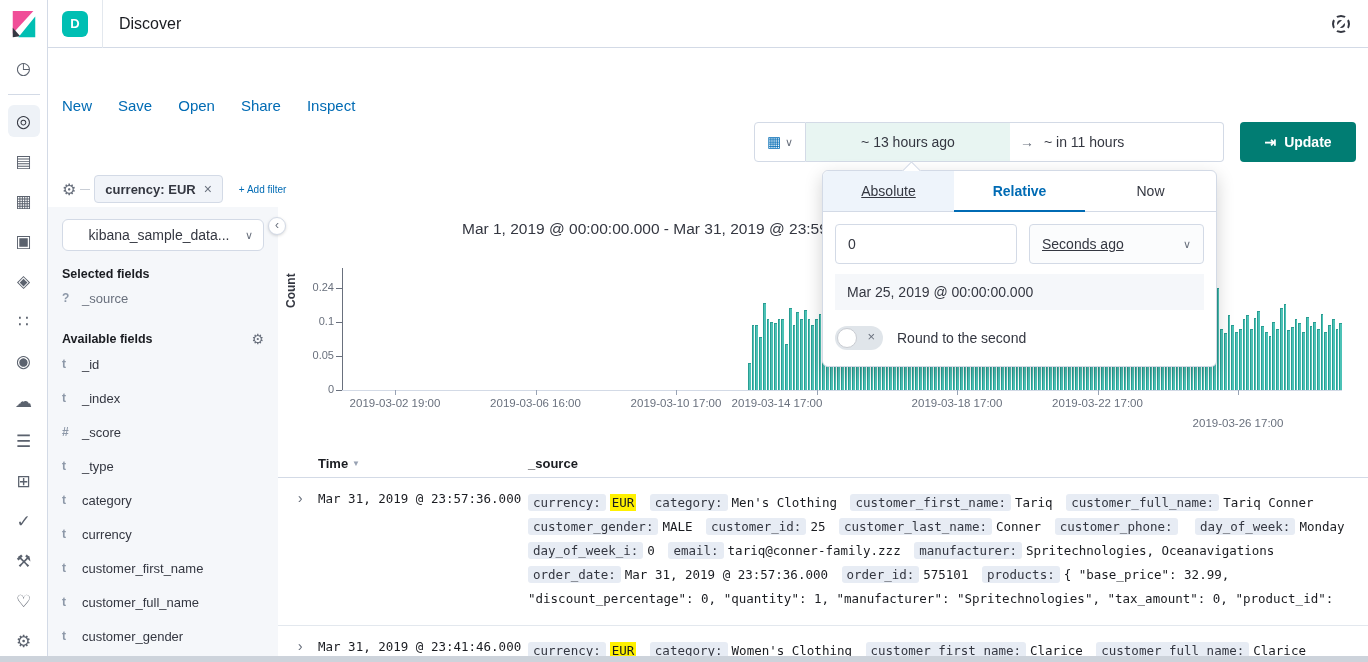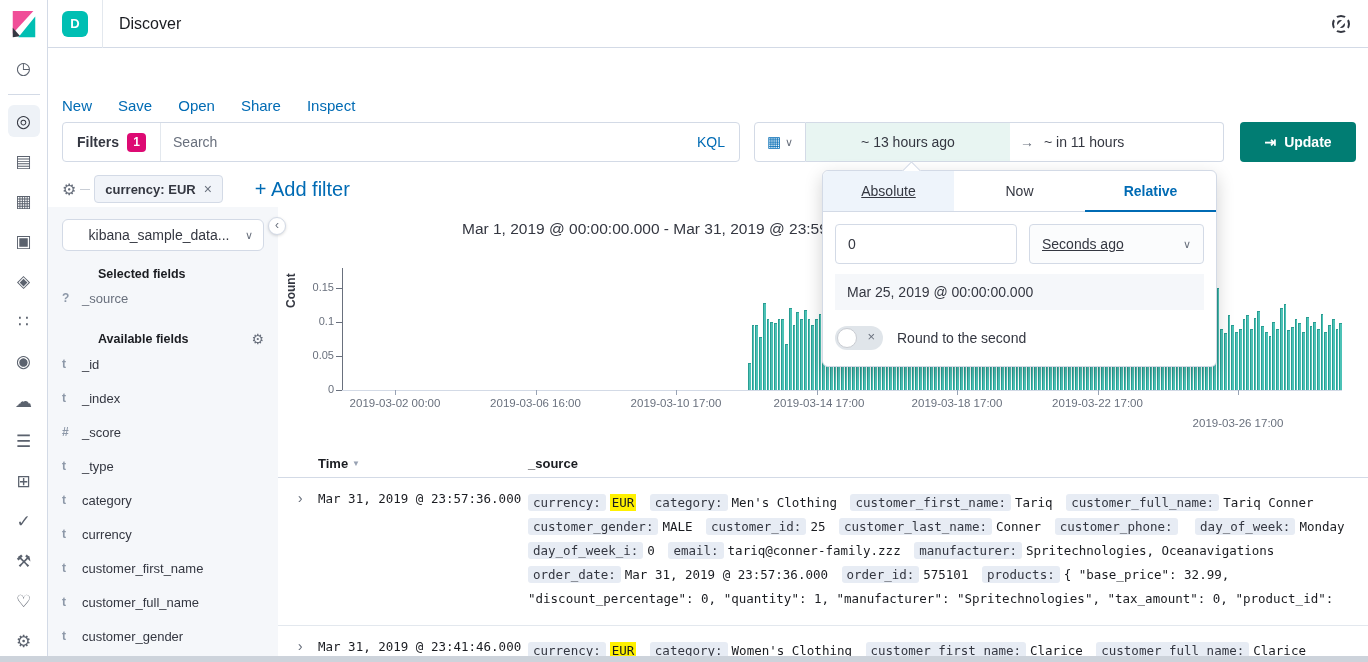--- a/index.html
+++ b/index.html
@@ -44,27 +44,27 @@
   .date-from { width:204px; height:38px; background:#e8f5f2; display:flex; align-items:center; justify-content:center; cursor:pointer; }
   .date-arrow { margin:0 10px; color:#69707d; }
   .date-to { cursor:pointer; }
   .updatebtn { position:absolute; left:1240px; top:122px; width:116px; height:40px; background:#017d73; border-radius:4px; color:#fff; font-size:14px; font-weight:600; display:flex; align-items:center; justify-content:center; gap:8px; cursor:pointer; }
   
   .filterrow { position:absolute; left:62px; top:174px; height:30px; display:flex; align-items:center; }
   .gear-btn { font-size:16px; color:#69707d; cursor:pointer; }
   .filter-connector { width:10px; height:1px; background:#c9ced6; margin:0 4px; }
   .filter-pill { display:flex; align-items:center; gap:8px; background:#f1f4f9; border:1px solid #d3dae6; border-radius:4px; height:28px; padding:0 10px; font-size:13px; font-weight:600; color:#343741; cursor:pointer; }
   .filter-pill .x { color:#69707d; font-weight:normal; font-size:14px; cursor:pointer; }
-  .add-filter { margin-left:32px; color:#006bb4; font-size:20px; cursor:pointer; }
+  .add-filter { margin-left:16px; color:#006bb4; font-size:10px; cursor:pointer; }
   
   .sidebar { position:absolute; left:48px; top:207px; width:230px; height:450px; background:#f5f7fa; padding:12px 14px 0 14px; }
   .index-select { height:32px; background:#fff; border:1px solid #d3dae6; border-radius:6px; display:flex; align-items:center; font-size:14px; padding:0 10px; color:#343741; cursor:pointer; }
   .index-select .lbl { flex:1; white-space:nowrap; overflow:hidden;text-align:center; }
   .index-select .chev { color:#69707d; font-size:11px; }
-  .side-heading { display:flex; align-items:center; margin-top:16px; font-size:12.5px; font-weight:bold; color:#1a1c21;margin-left:36px; }
+  .side-heading { display:flex; align-items:center; margin-top:16px; font-size:12.5px; font-weight:bold; color:#1a1c21; }
   .side-heading .sp { flex:1; }
   .side-heading .gear { font-size:14px; color:#69707d; font-weight:normal; cursor:pointer; }
   .field-list .field { display:flex; align-items:center; gap:10px; height:34px; font-size:13px; color:#343741; cursor:pointer; }
   .ftype { width:10px; font-size:12px; font-weight:bold; color:#8d98a8; }
   .fname { color:#343741; }
   .selected .fname { color:#69707d; }
   
   .collapse-btn { position:absolute; left:268px; top:217px; width:18px; height:18px; border-radius:50%; background:#fff; border:1px solid #d3dae6; box-shadow:0 1px 3px rgba(0,0,0,.15); color:#69707d; font-size:12px; line-height:15px; text-align:center; cursor:pointer; z-index:4; }
   .chart-title { position:absolute; left:462px; top:220px; font-size:15.5px; color:#343741; white-space:nowrap; z-index:1; }
   .y-axis-label { position:absolute; left:284px; top:308px; transform:rotate(-90deg); transform-origin:left top; font-size:12px; font-weight:bold; color:#343741; }
@@ -187,28 +187,20 @@
 
 
   <div class="menubar">
       <span class="menu-link">New</span>
       <span class="menu-link">Save</span>
       <span class="menu-link">Open</span>
       <span class="menu-link">Share</span>
       <span class="menu-link">Inspect</span>
     </div>
 
-  <div class="searchbox">
-    <div class="filters-chip">
-      <span>Filters</span>
-      <span class="filters-badge">1</span>
-    </div>
-    <div class="search-placeholder">Search</div>
-    <div class="kql-btn">KQL</div>
-  </div>
   <div class="datebtn">
     <span class="cal">▦</span>
     <span class="chev">∨</span>
   </div>
   <div class="daterange">
     <div class="date-from">~ 13 hours ago</div>
     <div class="date-arrow">→</div>
     <div class="date-to">~ in 11 hours</div>
   </div>
   <div class="updatebtn">
@@ -290,32 +282,32 @@
   <div class="y-axis-label">Count</div>
   <div class="yaxis-line"></div>
   <div class="baseline"></div>
   <div id="yticks">
       <div class="ytick-lab" style="left: 298px; top: 383px;">0</div>
       <div class="ytick-mark" style="left: 336px; top: 390px;"></div>
       <div class="ytick-lab" style="left: 298px; top: 349px;">0.05</div>
       <div class="ytick-mark" style="left: 336px; top: 356px;"></div>
       <div class="ytick-lab" style="left: 298px; top: 315px;">0.1</div>
       <div class="ytick-mark" style="left: 336px; top: 322px;"></div>
-      <div class="ytick-lab" style="left: 298px; top: 281px;">0.15</div>
+      <div class="ytick-lab" style="left: 298px; top: 281px;">0.24</div>
       <div class="ytick-mark" style="left: 336px; top: 288px;"></div>
     </div>
   <div id="xticks">
       <div class="xtick-mark" style="left: 395px;"></div>
-      <div class="xtick-lab" style="left: 395px;">2019-03-02 00:00</div>
+      <div class="xtick-lab" style="left: 395px;">2019-03-02 19:00</div>
       <div class="xtick-mark" style="left: 535.5px;"></div>
       <div class="xtick-lab" style="left: 535.5px;">2019-03-06 16:00</div>
       <div class="xtick-mark" style="left: 676px;"></div>
       <div class="xtick-lab" style="left: 676px;">2019-03-10 17:00</div>
       <div class="xtick-mark" style="left: 816.5px;"></div>
-      <div class="xtick-lab" style="left: 819px;">2019-03-14 17:00</div>
+      <div class="xtick-lab" style="left: 777px;">2019-03-14 17:00</div>
       <div class="xtick-mark" style="left: 957px;"></div>
       <div class="xtick-lab" style="left: 957px;">2019-03-18 17:00</div>
       <div class="xtick-mark" style="left: 1097.5px;"></div>
       <div class="xtick-lab" style="left: 1097.5px;">2019-03-22 17:00</div>
       <div class="xtick-mark" style="left: 1238px;"></div>
       <div class="xtick-lab" style="left: 1238px; margin-top: 20px;">2019-03-26 17:00</div>
     </div>
   <div class="bars">
       <div class="bar" style="height: 27px;"></div>
       <div class="bar" style="height: 65px;"></div>
@@ -499,22 +491,22 @@
           <span class="row-time">Mar 31, 2019 @ 23:41:46.000</span>
           <div class="row-source"><span class="pill">currency:</span><span class="val hl">EUR</span> <span class="pill">category:</span><span class="val">Women's Clothing</span> <span class="pill">customer_first_name:</span><span class="val">Clarice</span> <span class="pill">customer_full_name:</span><span class="val">Clarice Perry</span> </div>
         </div>
       </div>
   </div>
 
   <div class="popup">
     <div class="popup-arrow"></div>
     <div class="tabs">
         <div class="tab focused">Absolute</div>
+        <div class="tab selected">Relative</div>
         <div class="tab">Now</div>
-        <div class="tab selected">Relative</div>
       </div>
     <div class="popup-body">
       <div class="popup-fields">
         <input class="num-input" value="0" style="">
         <div class="unit-select">
           <span class="lbl">Seconds ago</span>
           <span class="chev">∨</span>
         </div>
       </div>
       <div class="preview-row">Mar 25, 2019 @ 00:00:00.000</div>

